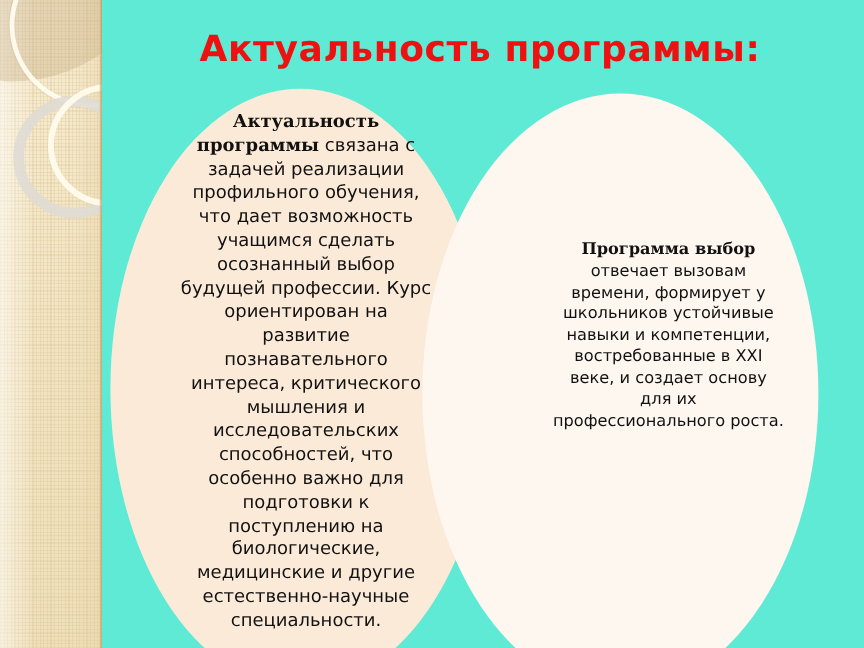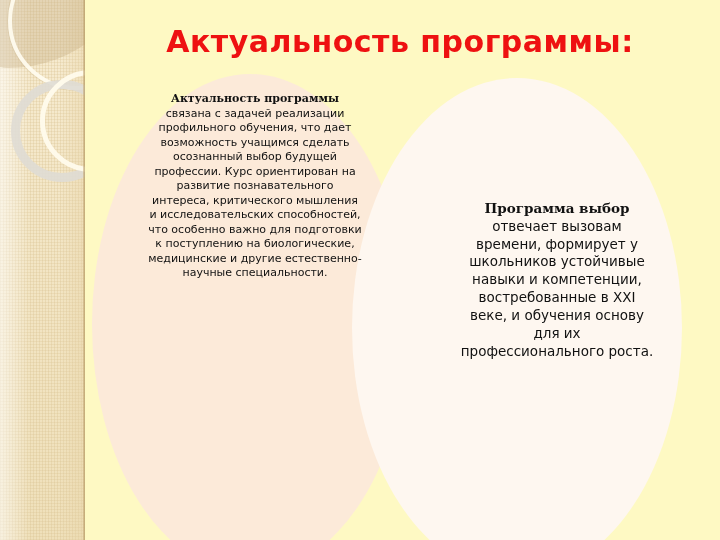--- a/index.html
+++ b/index.html
@@ -10,21 +10,21 @@
   }
   body {
     font-family: "Liberation Sans", sans-serif;
   }
 
   #slide {
     position: relative;
     width: 720px;
     height: 540px;
     overflow: hidden;
-    background: #fef9c3;
+    background: #5eead4;
   }
 
   
   .sidebar {
     position: absolute;
     left: 0;
     top: 0;
     width: 85px;
     height: 540px;
     background-color: #f3e5c4;
@@ -129,21 +129,21 @@
   .textblock {
     position: absolute;
     font-family: "DejaVu Sans", "Liberation Sans", sans-serif;
     color: #111111;
     text-align: center;
   }
   .textblock-left {
     left: 148px;
     top: 92px;
     width: 214px;
-    font-size: 11px;
+    font-size: 15px;
     line-height: 1.32;
   }
   .textblock-right {
     left: 460px;
     top: 200px;
     width: 194px;
     font-size: 13.5px;
     line-height: 1.32;
   }
   .lead {
@@ -168,16 +168,16 @@
   <div class="ellipse ellipse-left"></div>
   <div class="ellipse ellipse-right"></div>
 
   <div class="title">Актуальность программы:</div>
 
   <div class="textblock textblock-left">
     <span class="lead lead-indent">Актуальность программы</span><span> связана с задачей реализации профильного обучения, что дает возможность учащимся сделать осознанный выбор будущей профессии. Курс ориентирован на развитие познавательного интереса, критического мышления и исследовательских способностей, что особенно важно для подготовки к поступлению на биологические, медицинские и другие естественно-научные специальности.</span>
   </div>
 
   <div class="textblock textblock-right">
-    <span class="lead">Программа выбор</span><span> отвечает вызовам времени, формирует у школьников устойчивые навыки и компетенции, востребованные в XXI веке, и обучения основу для их профессионального роста.</span>
+    <span class="lead">Программа выбор</span><span> отвечает вызовам времени, формирует у школьников устойчивые навыки и компетенции, востребованные в XXI веке, и создает основу для их профессионального роста.</span>
   </div>
 
 </div>
 
 </body></html>

